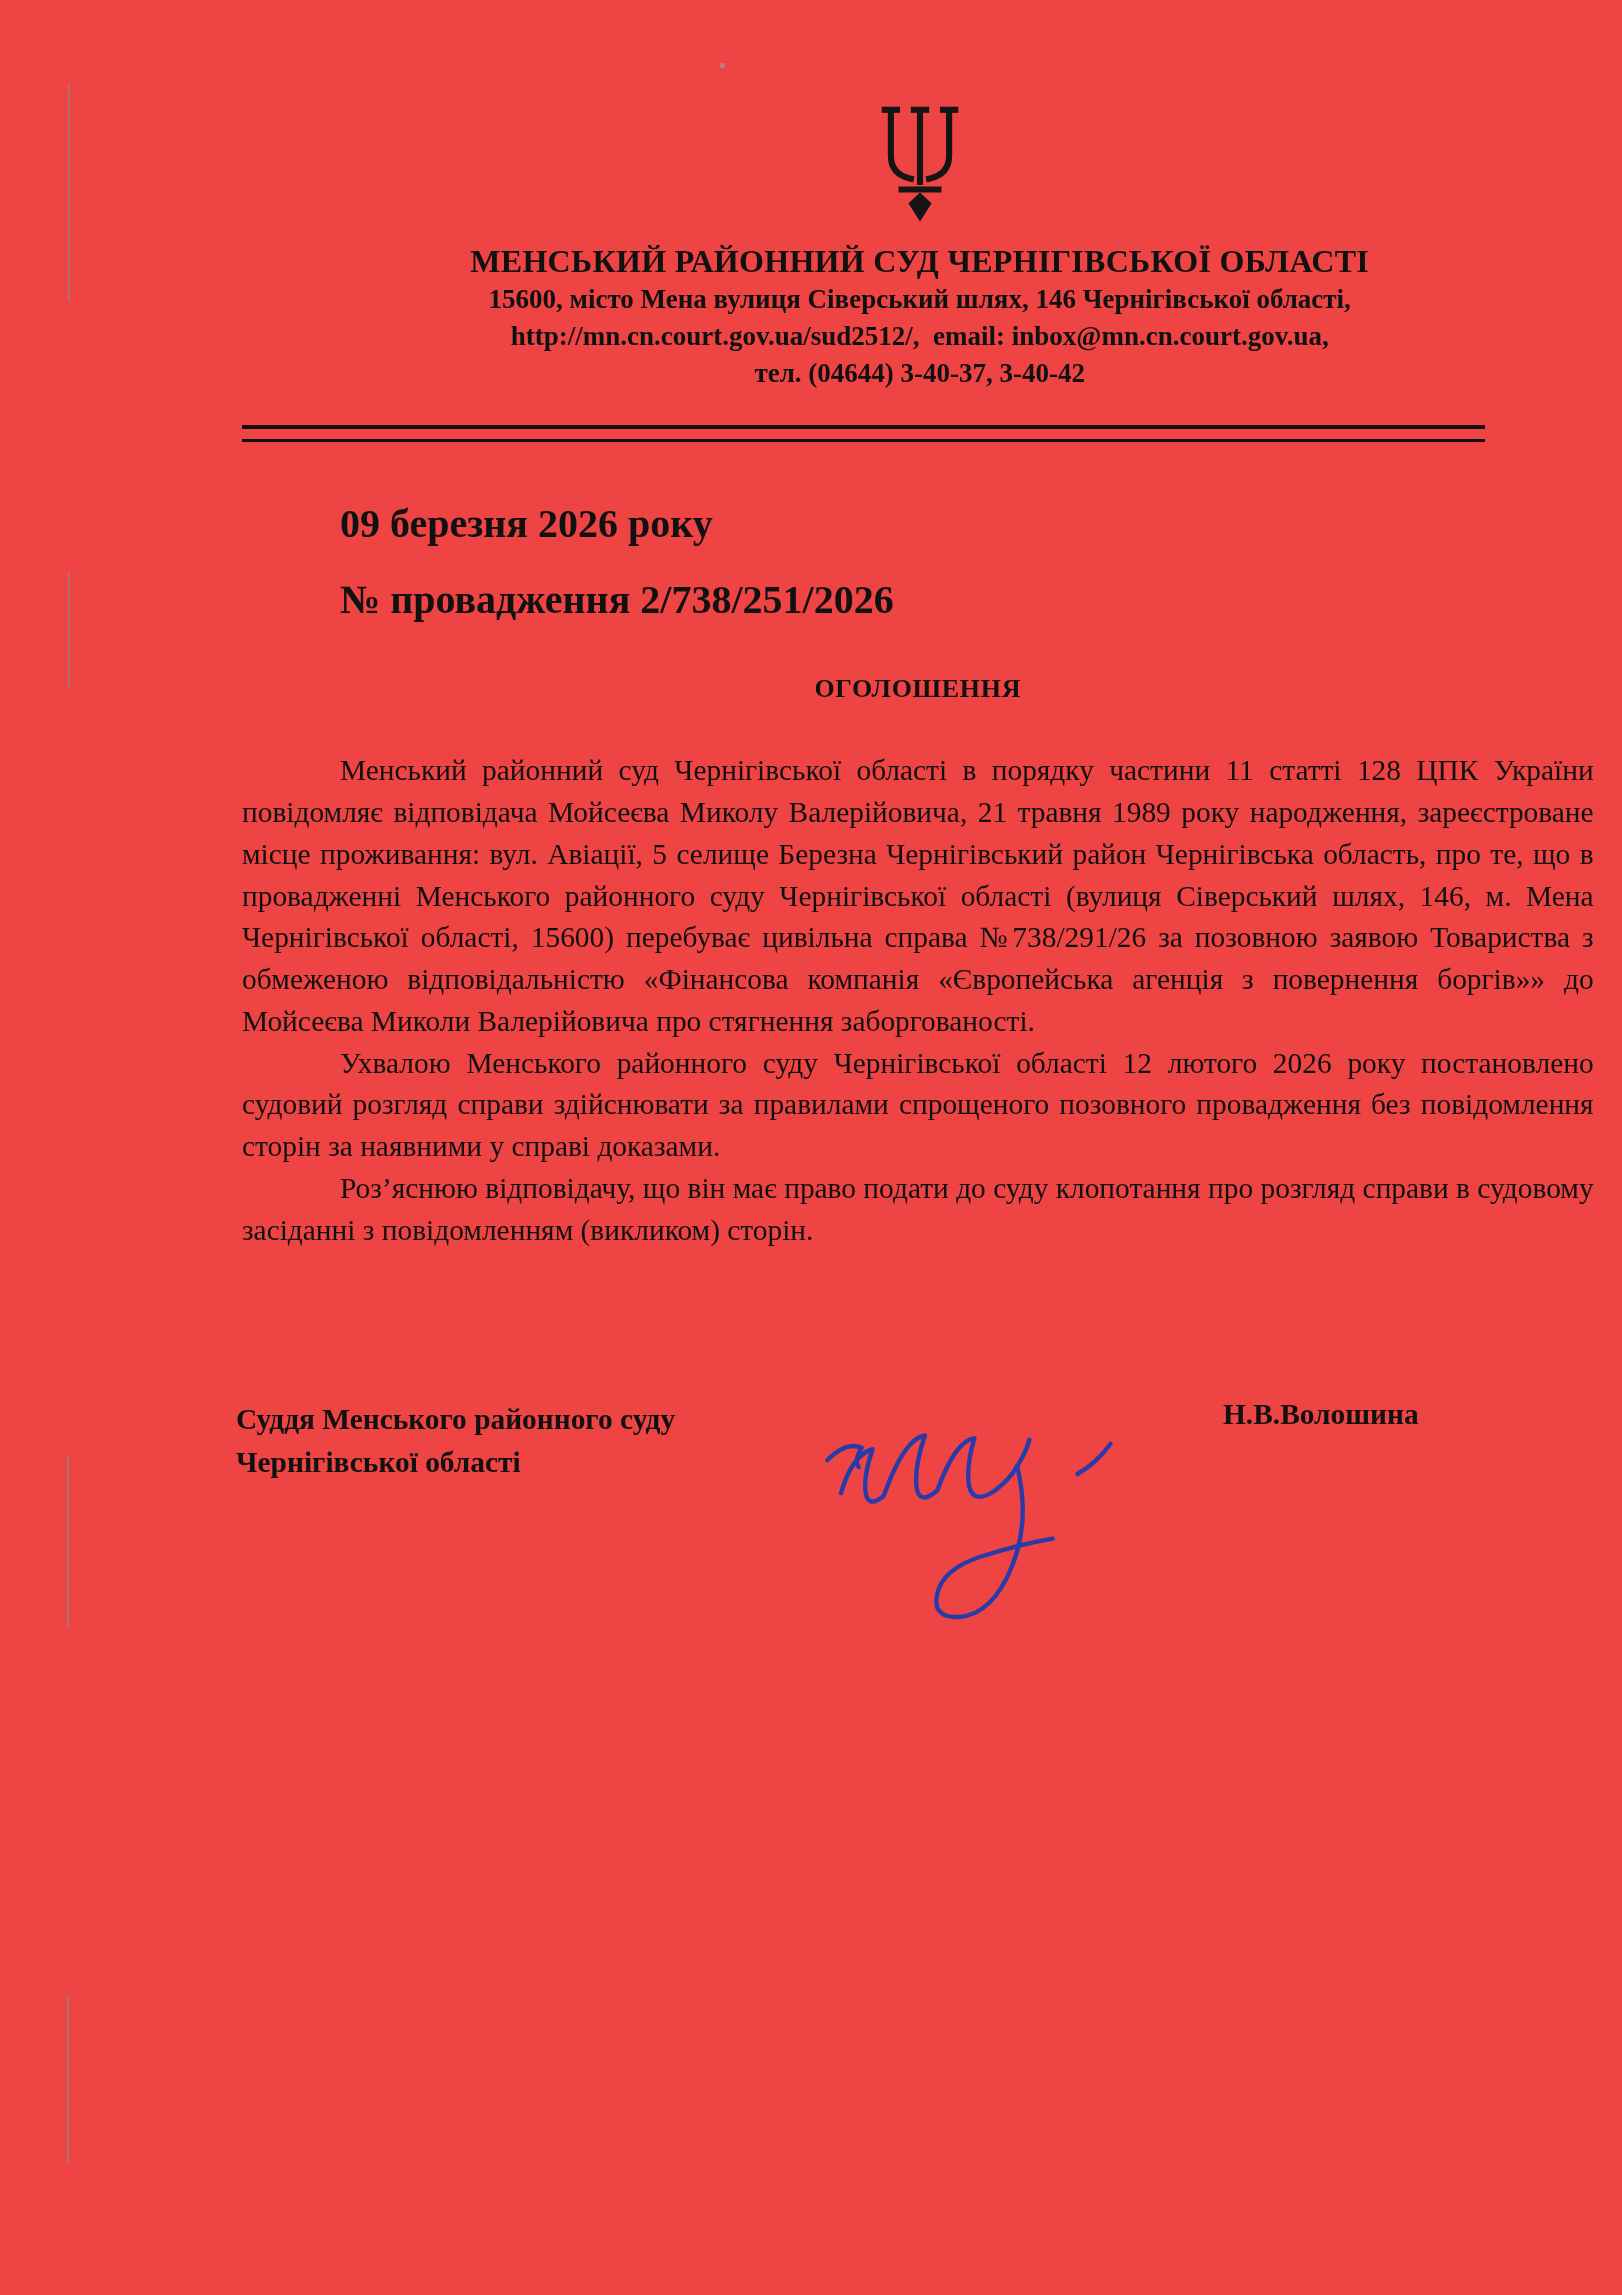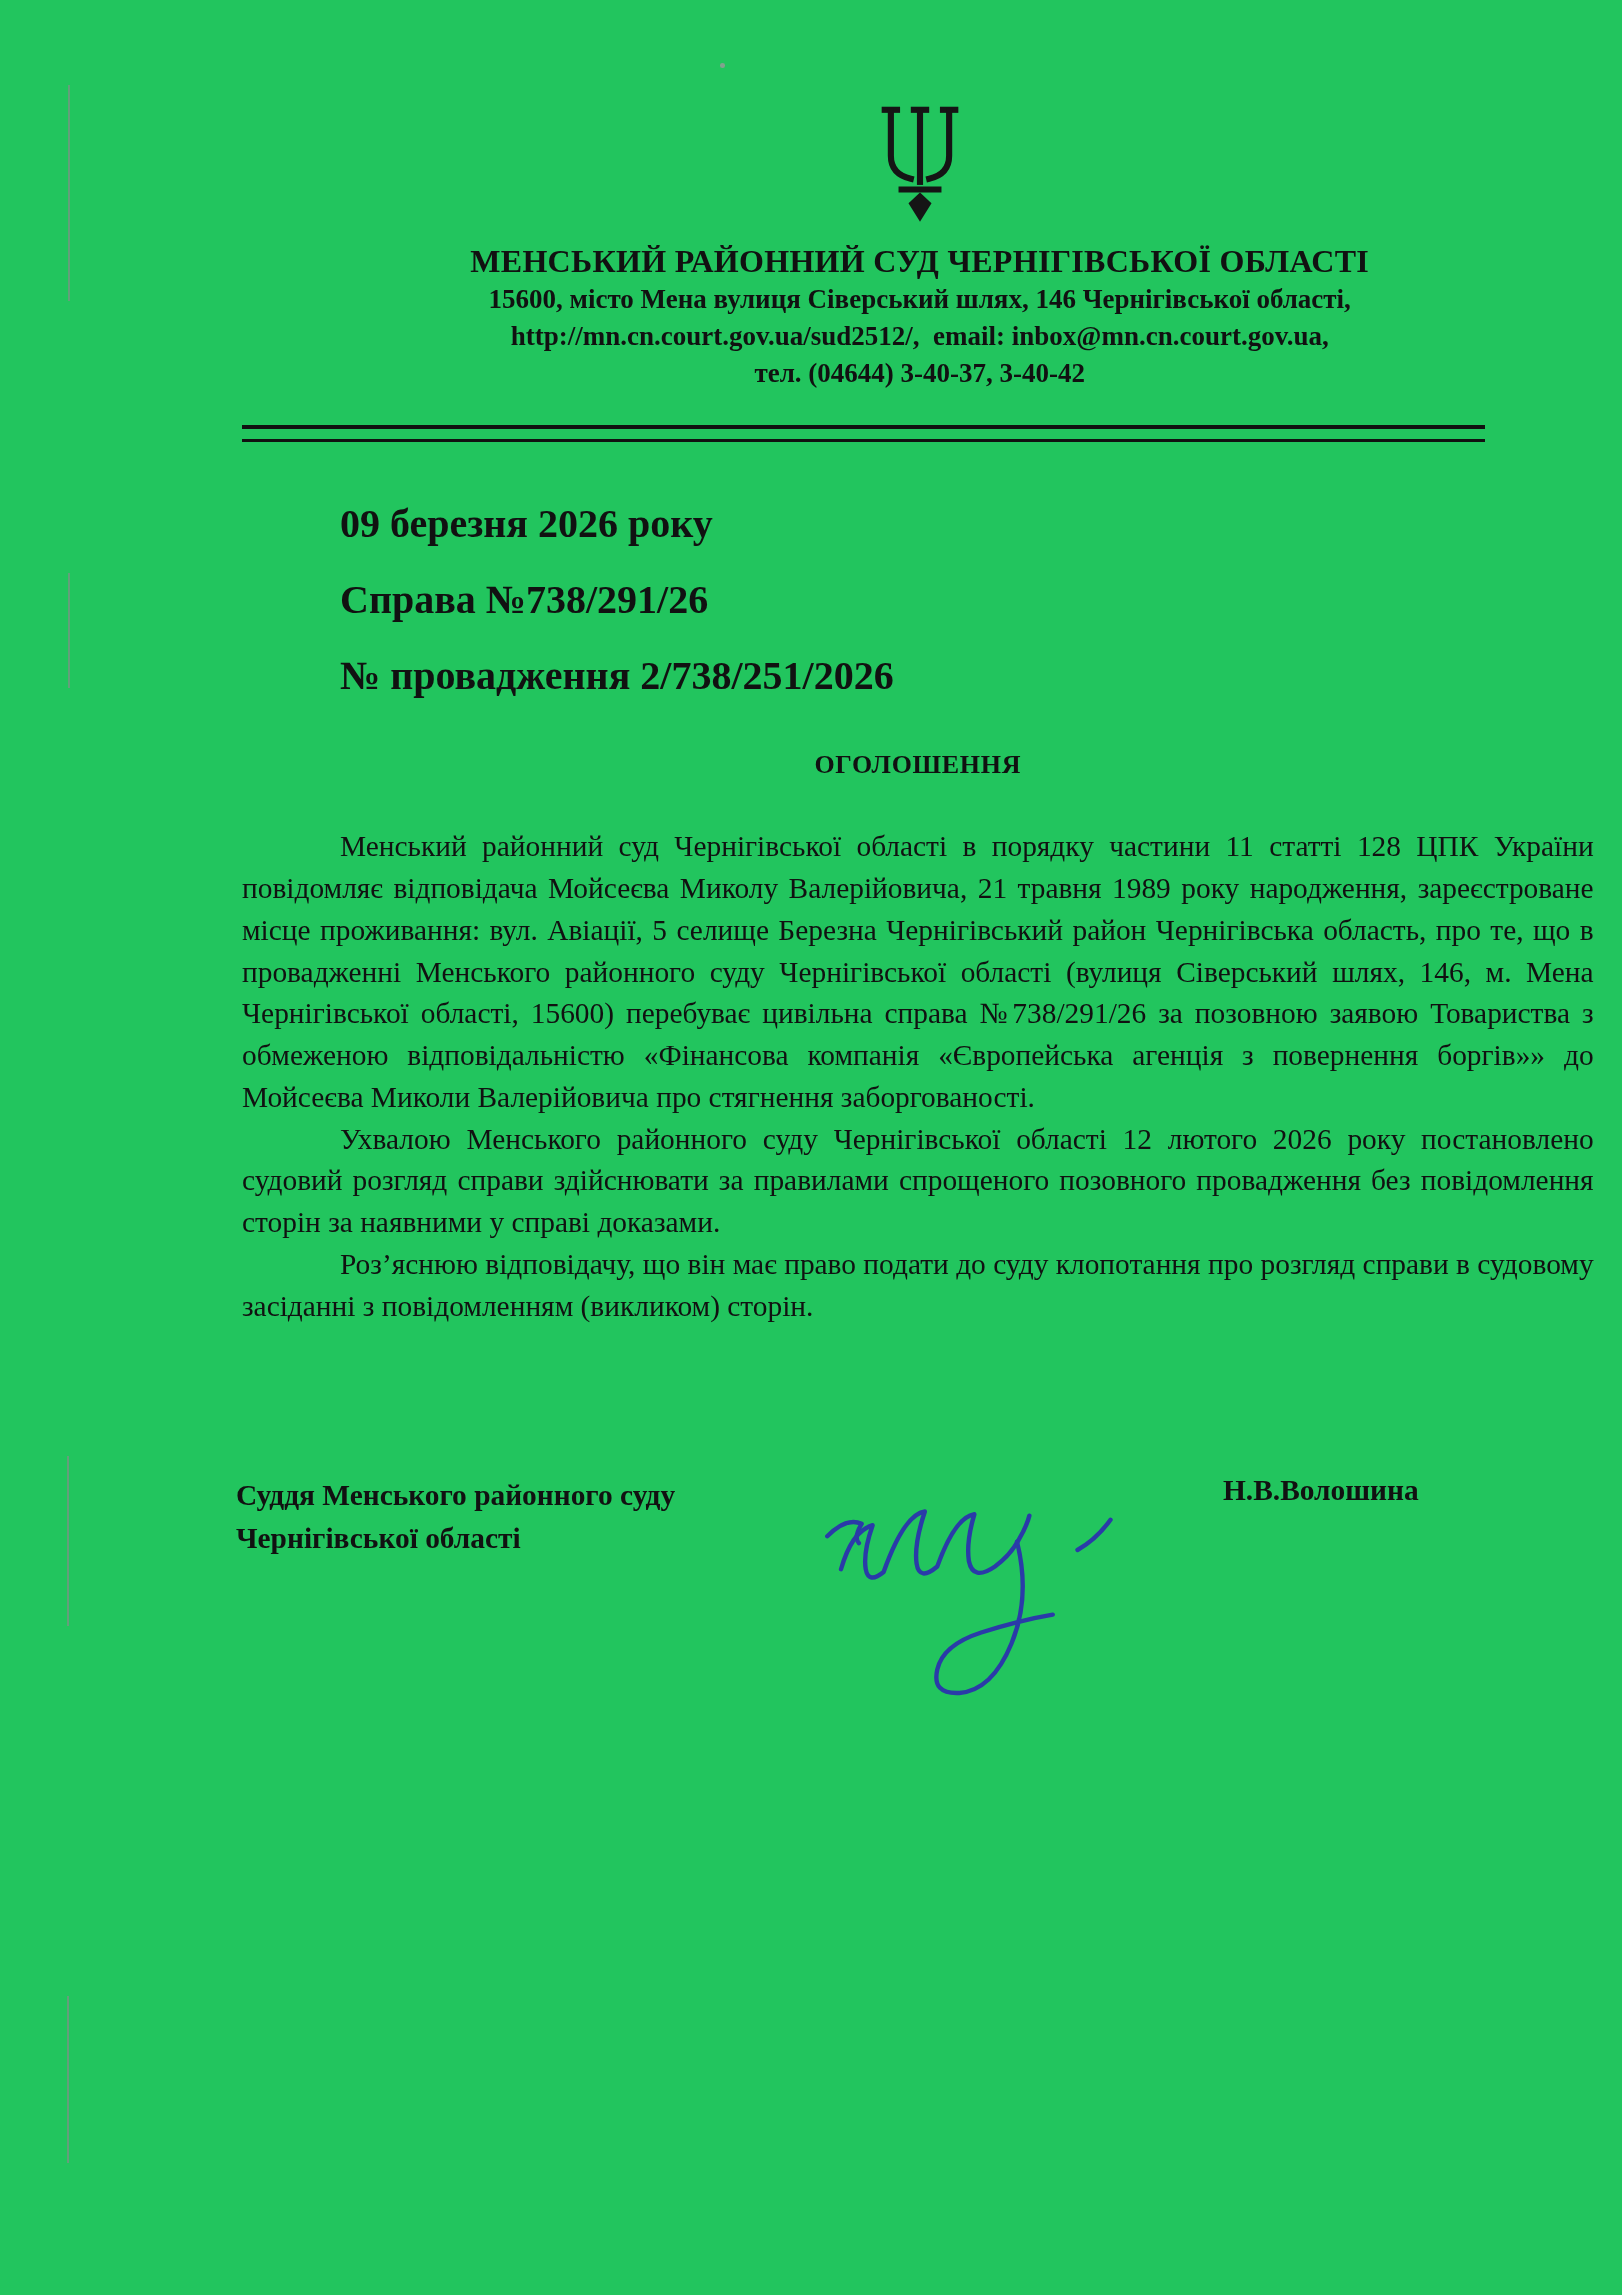--- a/index.html
+++ b/index.html
@@ -1,20 +1,20 @@
 <!DOCTYPE html>
 <html style="font-size:10.5px"><head>
 <meta charset="utf-8">
 <style>
   * { margin:0; padding:0; box-sizing:border-box; }
   html,body { background:#ffffff; }
   .page {
     position:relative;
     width:1623px; height:2295px;
-    background:#22c55e;
+    background:#ef4444;
     font-family:"Liberation Serif", serif;
     color:#111111;
     overflow:hidden;
   }
   
   .artifact { position:absolute; background:#8b8b8b; opacity:.65; }
   .speck { position:absolute; width:4.6px; height:4.6px; border-radius:50%; background:#9a9a9a; opacity:.8; }
 
   
   .letterhead { margin:98px 19.6px 0 236px; text-align:center; }
@@ -72,21 +72,20 @@
     <h1 class="court-name">МЕНСЬКИЙ РАЙОННИЙ СУД ЧЕРНІГІВСЬКОЇ ОБЛАСТІ</h1>
     <div class="addr">15600, місто Мена вулиця Сіверський шлях, 146  Чернігівської області,</div>
     <div class="addr"><span class="u">http://mn.cn.court.gov.ua/sud2512/</span><span>,&nbsp; email:&nbsp;</span><span class="u">inbox@mn.cn.court.gov.ua</span><span>,</span></div>
     <div class="addr">тел. (04644) 3-40-37, 3-40-42</div>
   </header>
 
   <div class="double-rule"></div>
 
   <section class="meta">
     <div>09 березня 2026 року</div>
-    <div>Справа №738/291/26</div>
     <div>№ провадження 2/738/251/2026</div>
   </section>
 
   <h2 class="doc-title">ОГОЛОШЕННЯ</h2>
 
   <section class="text-block">
     <p>Менський районний суд Чернігівської області в порядку частини 11 статті 128 ЦПК України повідомляє відповідача Мойсеєва Миколу Валерійовича, 21 травня 1989 року народження, зареєстроване місце проживання: вул. Авіації, 5 селище Березна Чернігівський район Чернігівська область, про те, що в провадженні Менського районного суду Чернігівської області (вулиця Сіверський шлях, 146, м. Мена Чернігівської області, 15600) перебуває цивільна справа №738/291/26 за позовною заявою Товариства з обмеженою відповідальністю «Фінансова компанія «Європейська агенція з повернення боргів»» до Мойсеєва Миколи Валерійовича про стягнення заборгованості.</p>
     <p>Ухвалою Менського районного суду Чернігівської області 12 лютого 2026 року постановлено судовий розгляд справи здійснювати за правилами спрощеного позовного провадження без повідомлення сторін за наявними у справі доказами.</p>
     <p>Роз’яснюю відповідачу, що він має право подати  до суду  клопотання про розгляд справи в судовому засіданні з повідомленням (викликом) сторін.</p>
   </section>

